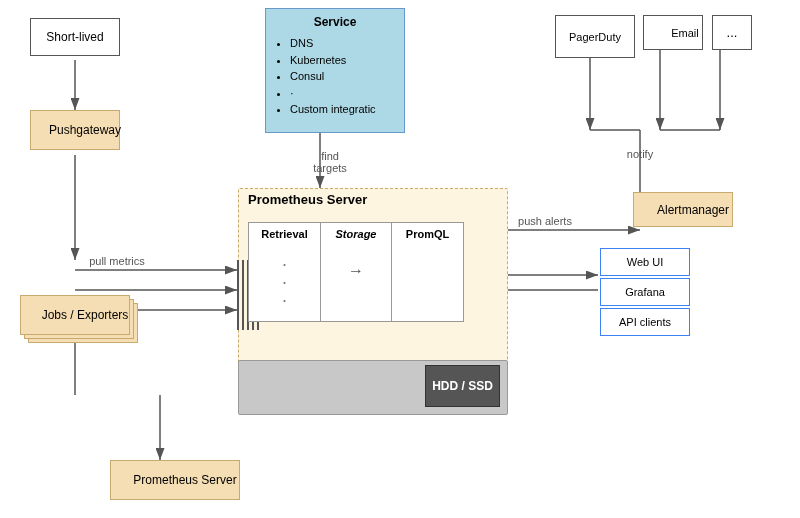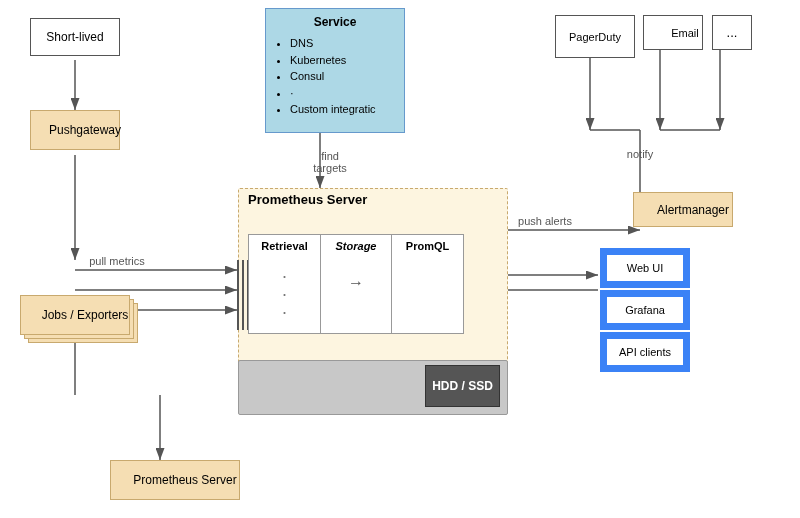--- a/index.html
+++ b/index.html
@@ -117,21 +117,20 @@
       width: 72px;
       height: 100px;
       border: 1px solid #999;
       background: #fff;
       display: flex;
       align-items: flex-start;
       justify-content: center;
       font-size: 11px;
       padding-top: 5px;
       text-align: center;
-      margin-top: 12px;
     }
 
     .dots {
       font-size: 18px;
       color: #777;
       line-height: 1;
       text-align: center;
       margin-top: 15px;
     }
 
@@ -140,21 +139,21 @@
       position: absolute;
       left: 600px;
       top: 248px;
       width: 90px;
       display: flex;
       flex-direction: column;
       gap: 2px;
     }
 
     .right-panel-box {
-      border: 7px solid #3b82f6;
+      border: 1px solid #3b82f6;
       background: #fff;
       text-align: center;
       padding: 7px 4px;
       font-size: 11px;
     }
 
     
     .stacked {
       position: absolute;
     }

